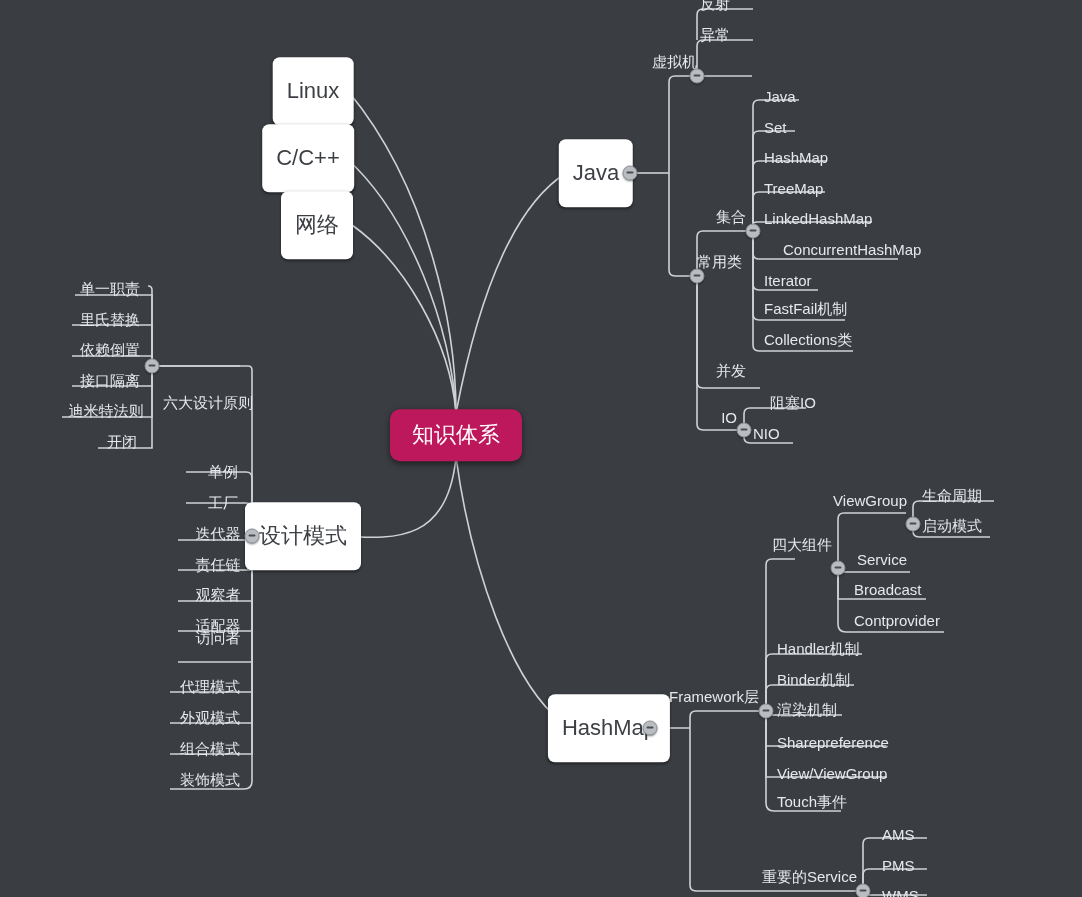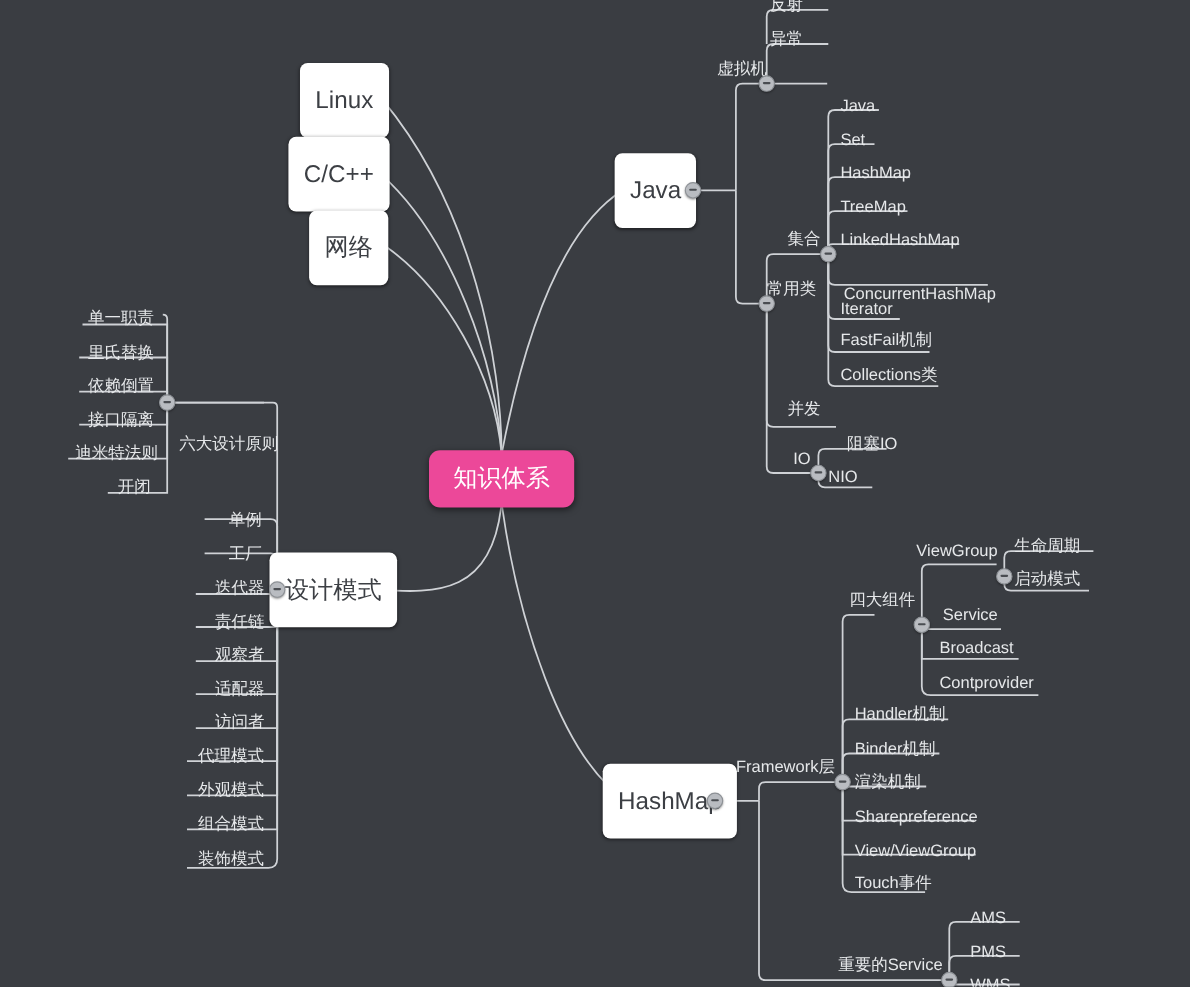--- a/index.html
+++ b/index.html
@@ -20,21 +20,21 @@
   .box{
     background:#ffffff;color:#3c3f44;
     border-radius:7px;
     padding:20px 14px;
     font-size:22px;
     line-height:1.25;
     box-shadow:0 1px 3px rgba(0,0,0,.45);
     transform:translate(-50%,-50%);
   }
   .box.center{
-    background:#ec4899;color:#fff;
+    background:#be185d;color:#fff;
     font-size:22px;font-weight:500;
     padding:12px 22px;border-radius:10px;
     box-shadow:0 2px 6px rgba(0,0,0,.5);
   }
   
   .lbl{
     color:#e6e8ea;font-size:15px;
     transform:translate(-50%,-100%);
     padding:0 3px;
   }
@@ -156,21 +156,21 @@
 
   <div class="node lbl left" style="left:749px;top:227px;">集合</div>
   <div class="node lbl left" style="left:749px;top:381px;">并发</div>
   <div class="node lbl left" style="left:740px;top:426px;">IO</div>
 
   <div class="node lbl start" style="left:761px;top:105px;">Java</div>
   <div class="node lbl start" style="left:761px;top:136px;">Set</div>
   <div class="node lbl start" style="left:761px;top:166px;">HashMap</div>
   <div class="node lbl start" style="left:761px;top:197px;">TreeMap</div>
   <div class="node lbl start" style="left:761px;top:227px;">LinkedHashMap</div>
-  <div class="node lbl start" style="left:764px;top:258px;margin-top:18px;">ConcurrentHashMap</div>
+  <div class="node lbl start" style="left:780px;top:258px;">ConcurrentHashMap</div>
   <div class="node lbl start" style="left:761px;top:289px;">Iterator</div>
   <div class="node lbl start" style="left:761px;top:319px;">FastFail机制</div>
   <div class="node lbl start" style="left:761px;top:350px;text-align:center;">Collections类</div>
 
   <div class="node lbl start" style="left:750px;top:413px;margin-left:17px;">阻塞IO</div>
   <div class="node lbl start" style="left:750px;top:442px;">NIO</div>
 
   <div class="node lbl start" style="left:160px;top:374px;margin-top:39px;">六大设计原则</div>
   <div class="node lbl" style="left:110px;top:299px;">单一职责</div>
   <div class="node lbl" style="left:110px;top:330px;">里氏替换</div>
@@ -179,21 +179,21 @@
   <div class="node lbl" style="left:106px;top:421px;">迪米特法则</div>
   <div class="node lbl" style="left:122px;top:452px;">开闭</div>
 
   <div class="node box" style="left:303px;top:536px;">设计模式</div>
   <div class="node lbl" style="left:223px;top:482px;">单例</div>
   <div class="node lbl" style="left:223px;top:513px;">工厂</div>
   <div class="node lbl" style="left:218px;top:544px;">迭代器</div>
   <div class="node lbl" style="left:218px;top:575px;">责任链</div>
   <div class="node lbl" style="left:218px;top:605px;">观察者</div>
   <div class="node lbl" style="left:218px;top:636px;">适配器</div>
-  <div class="node lbl" style="left:218px;top:666px;font-family:Liberation Mono, monospace;">访问者</div>
+  <div class="node lbl" style="left:218px;top:648px;font-family:Liberation Mono, monospace;">访问者</div>
   <div class="node lbl" style="left:210px;top:697px;">代理模式</div>
   <div class="node lbl" style="left:210px;top:728px;">外观模式</div>
   <div class="node lbl" style="left:210px;top:759px;">组合模式</div>
   <div class="node lbl" style="left:210px;top:790px;">装饰模式</div>
 
   <div class="node box" style="left:609px;top:728px;">HashMap</div>
   <div class="node lbl left" style="left:762px;top:707px;">Framework层</div>
   <div class="node lbl left" style="left:860px;top:887px;">重要的Service</div>
 
   <div class="node lbl left" style="left:835px;top:555px;">四大组件</div>

